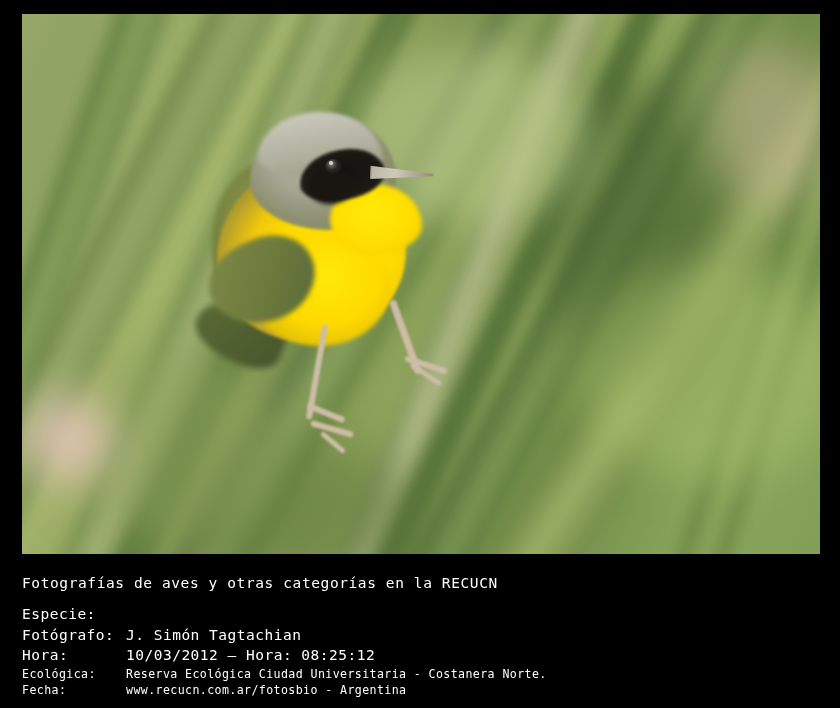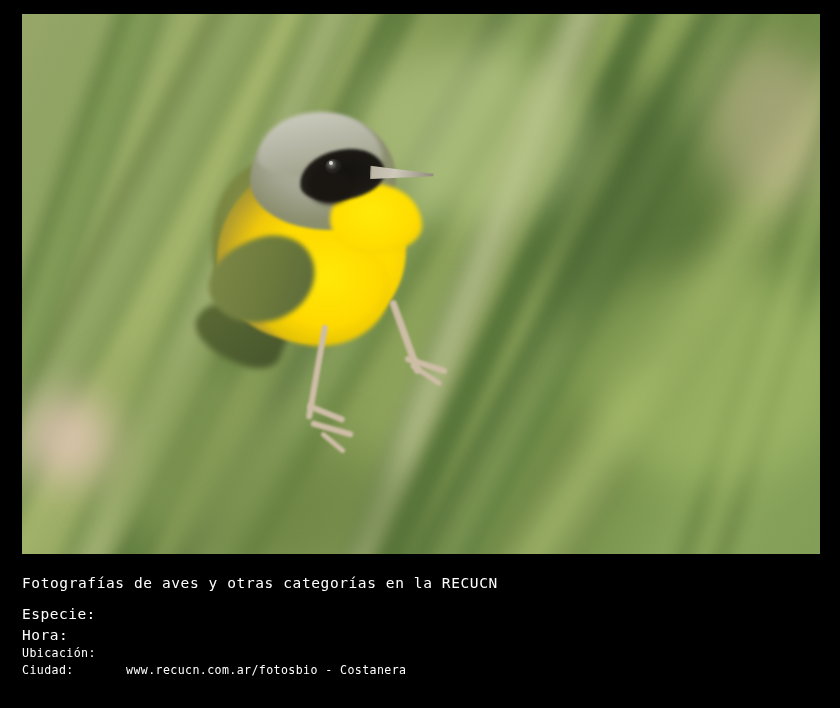--- a/index.html
+++ b/index.html
@@ -222,30 +222,36 @@
   <div class="caption">
 
     <div class="cap-title">Fotografías de aves y otras categorías en la RECUCN</div>
 
     <div class="rows">
 
       <div class="row big">
         <span class="lab">Especie:</span>
       </div>
 
+      <div class="row big">
+        <span class="lab">Fotógrafo:</span>
+        <span class="val">J. Simón Tagtachian</span>
+      </div>
 
       <div class="row big">
         <span class="lab">Hora:</span>
+        <span class="val">10/03/2012 – Hora: 08:25:12</span>
       </div>
 
       <div class="row small">
-        <span class="lab">Ubicación:</span>
+        <span class="lab">Ecológica:</span>
+        <span class="val">Reserva Ecológica Ciudad Universitaria - Costanera Norte.</span>
       </div>
 
       <div class="row small">
-        <span class="lab">Ciudad:</span>
-        <span class="val">www.recucn.com.ar/fotosbio - Costanera</span>
+        <span class="lab">Fecha:</span>
+        <span class="val">www.recucn.com.ar/fotosbio - Argentina</span>
       </div>
 
     </div>
 
   </div>
 </div>
 
 </body></html>

